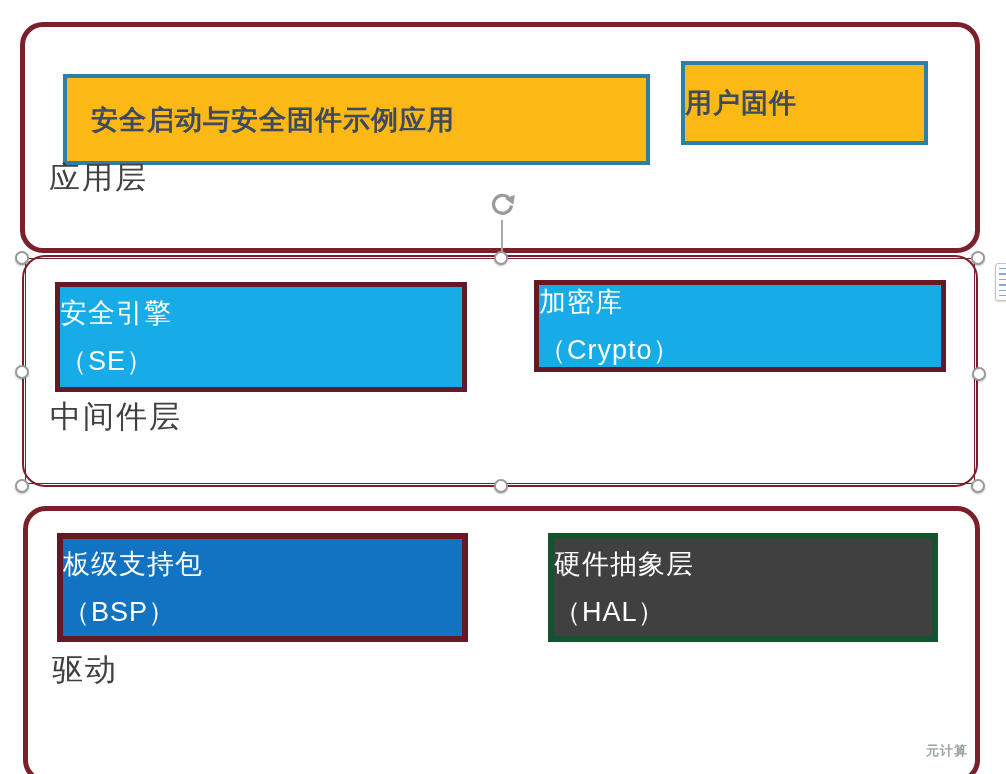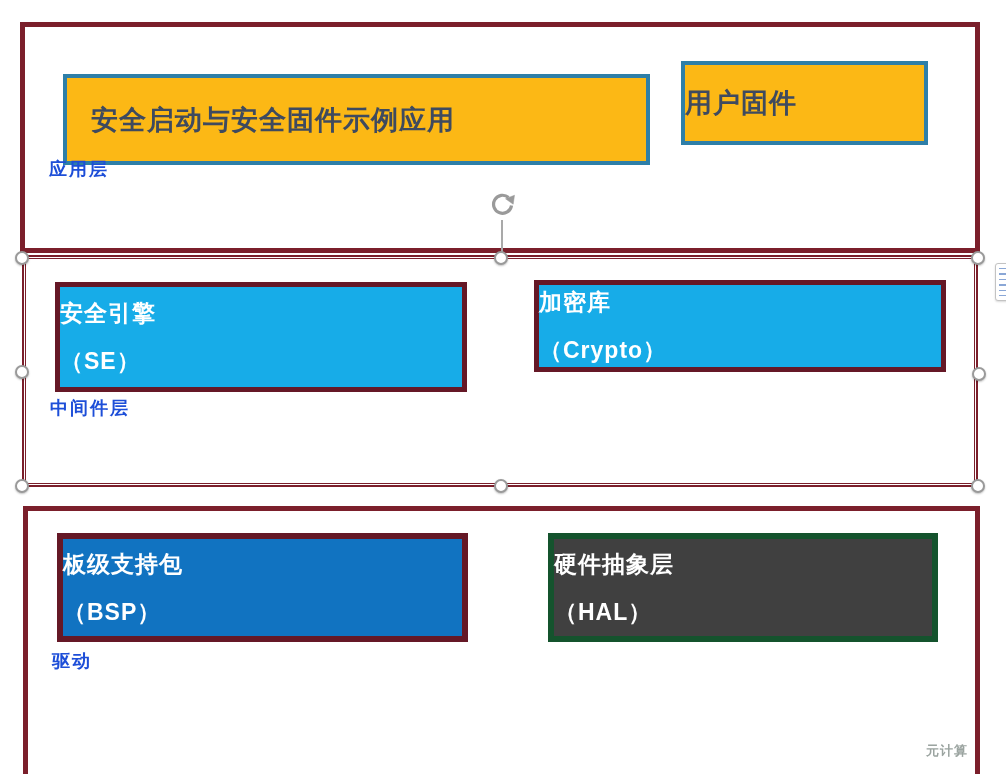--- a/index.html
+++ b/index.html
@@ -4,21 +4,21 @@
 <style>
   html,body{margin:0;padding:0;background:#ffffff;}
   .stage{
     position:relative;
     width:1006px;height:774px;
     background:#ffffff;
     overflow:hidden;
     font-family:"Liberation Sans","DejaVu Sans",sans-serif;
   }
   
-  .section{position:absolute;background:#ffffff;box-sizing:border-box;}
+  .section{position:absolute;background:#ffffff;box-sizing:border-box;border-radius:23px;}
   .section-app{
     left:20px;top:22px;width:960px;height:231px;
     border:5px solid #7b1f2b;
   }
   .section-mid{
     left:22px;top:255px;width:956px;height:232px;
     border:2px solid #7b1f2b;
   }
   .section-mid .inner-outline{
     position:absolute;inset:1px;border:1px solid #7b1f2b;pointer-events:none;
@@ -36,30 +36,30 @@
   .box-orange{
     background:#fcb815;border:4px solid #2e7fa8;
     color:#3e4a5f;font-size:27px;font-weight:600;letter-spacing:1px;
   }
   .box-main{
     left:38px;top:47px;width:587px;height:91px;
     align-items:flex-start;padding-left:24px;
   }
   .box-user{left:656px;top:34px;width:247px;height:84px;}
   .box-blue{
-    color:#ffffff;font-size:23px;font-weight:700;letter-spacing:1px;
+    color:#ffffff;font-size:27px;font-weight:400;letter-spacing:1px;
     line-height:48px;
   }
   .box-se{left:31px;top:25px;width:412px;height:110px;background:#17ace8;border:5px solid #651826;}
   .box-crypto{left:510px;top:23px;width:412px;height:92px;background:#17ace8;border:5px solid #651826;}
   .box-bsp{left:29px;top:22px;width:411px;height:109px;background:#1173c1;border:6px solid #651826;}
   .box-hal{left:520px;top:22px;width:390px;height:109px;background:#404040;border:6px solid #14532d;}
   
   .layer-label{
-    position:absolute;color:#1d4ed8;font-size:18px;font-weight:700;letter-spacing:2px;
+    position:absolute;color:#404040;font-size:31px;font-weight:400;letter-spacing:2px;
   }
   .lbl-app{left:24px;top:130px;}
   .lbl-mid{left:26px;top:139px;}
   .lbl-drv{left:24px;top:138px;}
   
   .handle{
     position:absolute;width:14px;height:14px;border-radius:50%;
     background:#ffffff;border:2px solid #9a9a9a;box-sizing:border-box;
     box-shadow:0 1px 2px rgba(0,0,0,0.25);z-index:20;
   }

